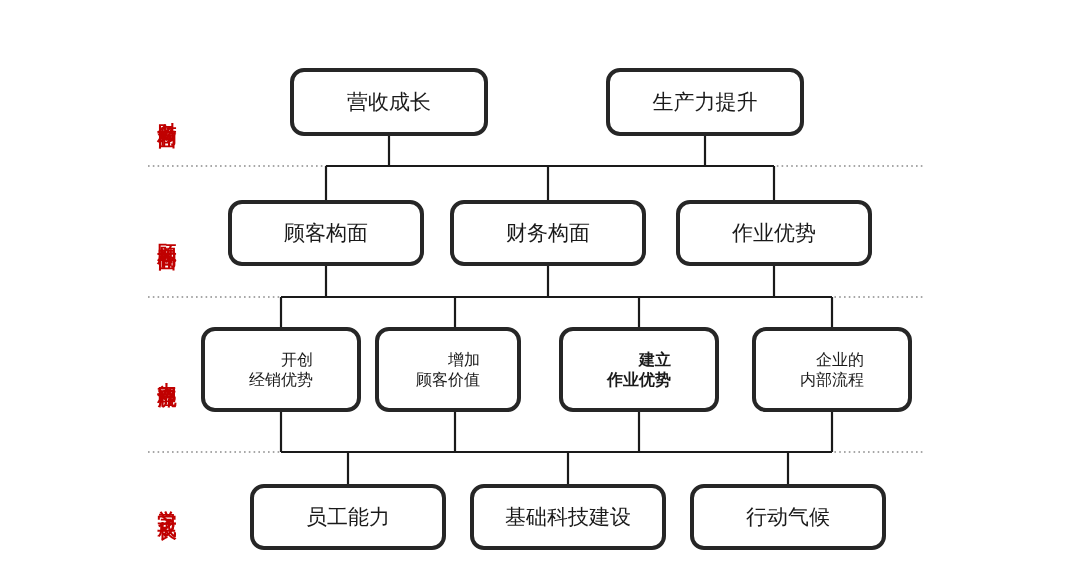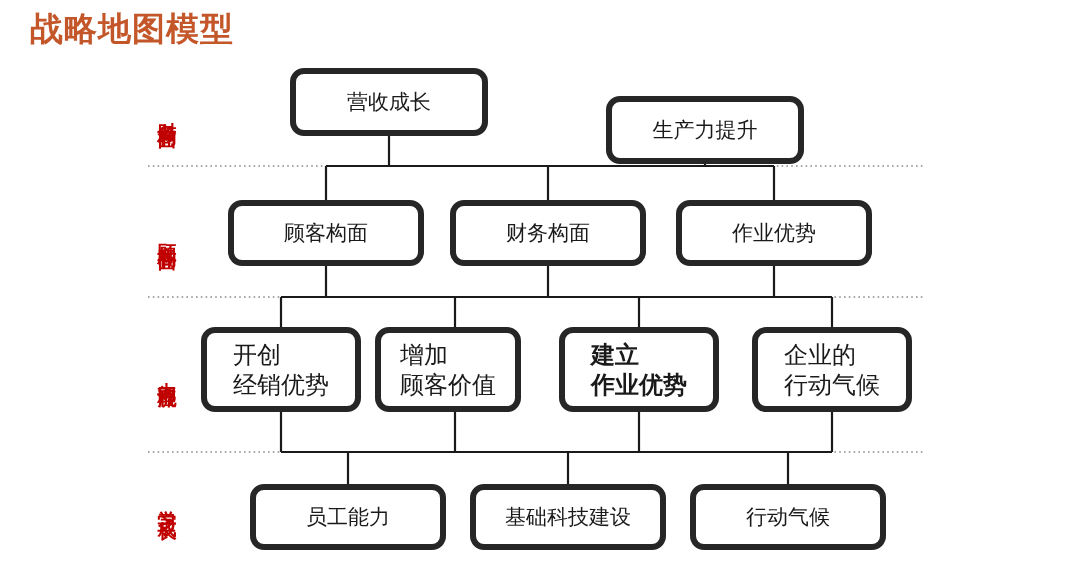--- a/index.html
+++ b/index.html
@@ -43,35 +43,35 @@
     letter-spacing: 3px;
     line-height: 1;
     white-space: nowrap;
     text-align: center;
   }
 
   
   .node {
     position: absolute;
     box-sizing: border-box;
-    border: 6px solid #0369a1;
+    border: 4px solid #0369a1;
     border-radius: 14px;
     background: #ffffff;
     display: flex;
     align-items: center;
     justify-content: center;
-    text-align: left;
+    text-align: right;
     color: #1a1a1a;
     font-size: 21px;
     line-height: 1.22;
     z-index: 3;
     white-space: pre-line;
     font-family: "Liberation Sans", "DejaVu Sans", sans-serif;
   }
-  .node.two-line { font-size: 24px; }
+  .node.two-line { font-size: 16px; }
 
   
   #wires {
     position: absolute;
     left: 0;
     top: 0;
     width: 1080px;
     height: 565px;
     z-index: 1;
     pointer-events: none;
@@ -86,21 +86,20 @@
     stroke-width: 1.6;
     stroke-dasharray: 1.6 3.2;
     fill: none;
   }
 </style>
 </head>
 <body>
 
 <div id="canvas">
 
-  <div id="page-title">战略地图模型</div>
 
   <svg id="wires" viewBox="0 0 1080 565" xmlns="http://www.w3.org/2000/svg">
       <line x1="148" y1="166" x2="925" y2="166" class="divider"></line>
       <line x1="148" y1="297" x2="925" y2="297" class="divider"></line>
       <line x1="148" y1="452" x2="925" y2="452" class="divider"></line>
       <line x1="326" y1="166" x2="774" y2="166" class="wire"></line>
       <line x1="389" y1="136" x2="389" y2="166" class="wire"></line>
       <line x1="705" y1="136" x2="705" y2="166" class="wire"></line>
       <line x1="326" y1="166" x2="326" y2="200" class="wire"></line>
       <line x1="548" y1="166" x2="548" y2="200" class="wire"></line>
@@ -125,30 +124,30 @@
 
   <div id="perspective-layer">
       <div class="perspective-label" style="left: 158px; top: 62px; height: 100px; color: rgb(192, 0, 0);">财务构面</div>
       <div class="perspective-label" style="left: 158px; top: 184px; height: 100px; color: rgb(192, 0, 0);">顾客构面</div>
       <div class="perspective-label" style="left: 158px; top: 322px; height: 100px; color: rgb(192, 0, 0);">内部流程</div>
       <div class="perspective-label" style="left: 158px; top: 452px; height: 100px; color: rgb(192, 0, 0);">学习成长</div>
     </div>
 
   <div id="node-layer">
       <div class="node" style="left: 290px; top: 68px; width: 198px; height: 68px; border-color: rgb(38, 38, 38);">营收成长</div>
-      <div class="node" style="left: 606px; top: 68px; width: 198px; height: 68px; border-color: rgb(38, 38, 38); margin-top: 28px;">生产力提升</div>
+      <div class="node" style="left: 606px; top: 68px; width: 198px; height: 68px; border-color: rgb(38, 38, 38);">生产力提升</div>
       <div class="node" style="left: 228px; top: 200px; width: 196px; height: 66px; border-color: rgb(38, 38, 38);">顾客构面</div>
       <div class="node" style="left: 450px; top: 200px; width: 196px; height: 66px; border-color: rgb(38, 38, 38);">财务构面</div>
       <div class="node" style="left: 676px; top: 200px; width: 196px; height: 66px; border-color: rgb(38, 38, 38);">作业优势</div>
       <div class="node two-line" style="left: 201px; top: 327px; width: 160px; height: 85px; border-color: rgb(38, 38, 38);">开创
 经销优势</div>
       <div class="node two-line" style="left: 375px; top: 327px; width: 146px; height: 85px; border-color: rgb(38, 38, 38);">增加
 顾客价值</div>
       <div class="node two-line" style="left: 559px; top: 327px; width: 160px; height: 85px; border-color: rgb(38, 38, 38); font-weight: bold;">建立
 作业优势</div>
       <div class="node two-line" style="left: 752px; top: 327px; width: 160px; height: 85px; border-color: rgb(38, 38, 38);">企业的
-行动气候</div>
+内部流程</div>
       <div class="node" style="left: 250px; top: 484px; width: 196px; height: 66px; border-color: rgb(38, 38, 38);">员工能力</div>
       <div class="node" style="left: 470px; top: 484px; width: 196px; height: 66px; border-color: rgb(38, 38, 38);">基础科技建设</div>
       <div class="node" style="left: 690px; top: 484px; width: 196px; height: 66px; border-color: rgb(38, 38, 38);">行动气候</div>
     </div>
 
 </div>
 
 </body></html>

